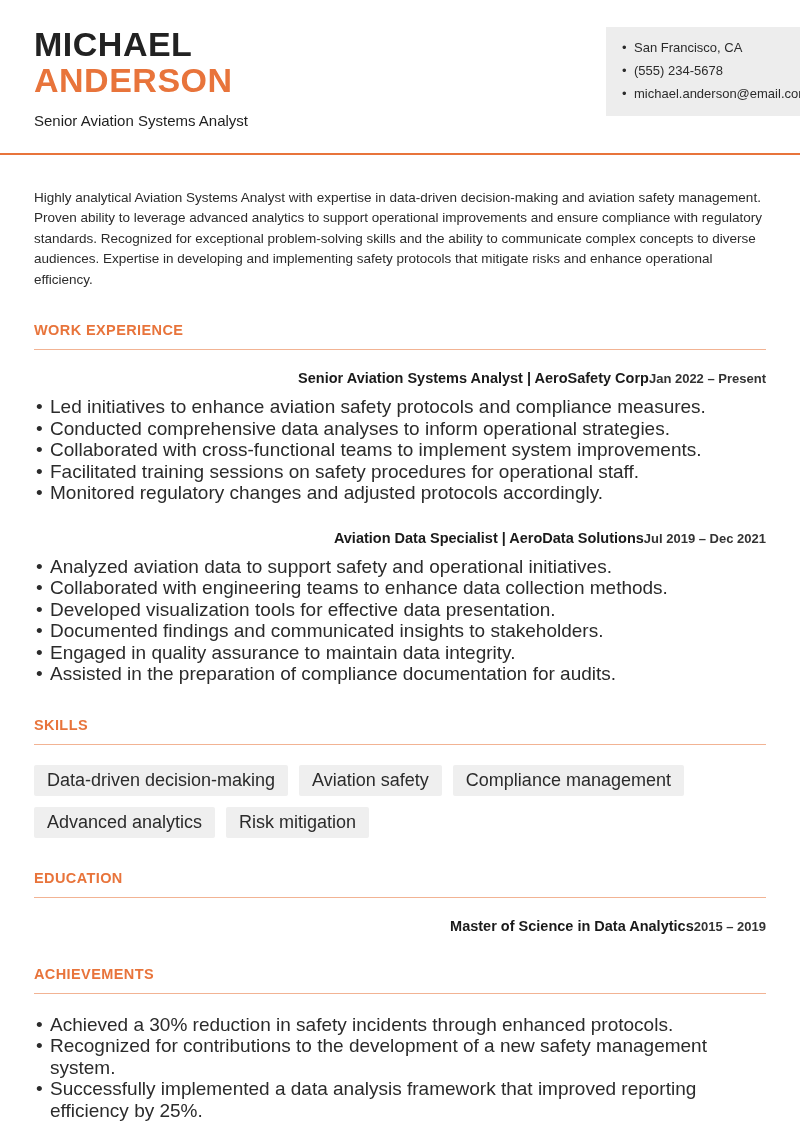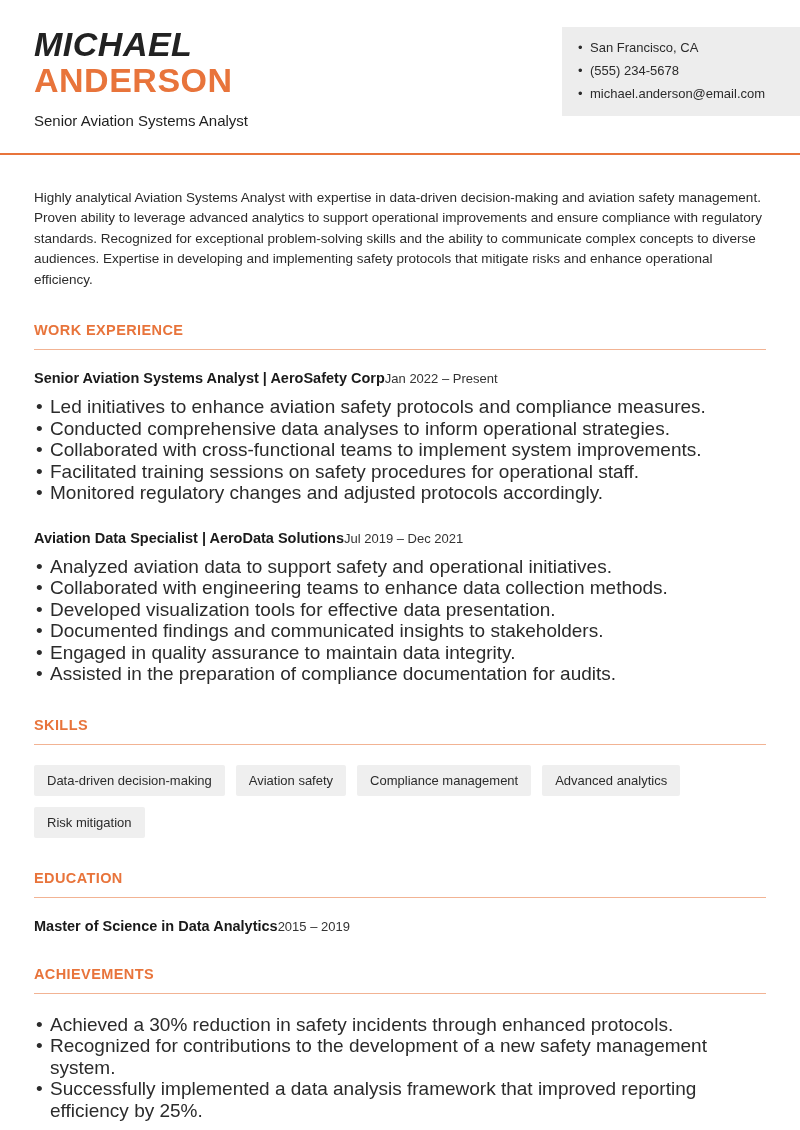--- a/index.html
+++ b/index.html
@@ -14,28 +14,28 @@
     width: 800px;
     min-height: 1130px;
     background: #ffffff;
     position: relative;
     padding-bottom: 40px;
   }
 
   
   .header { position: relative; padding: 26px 34px 0 34px; min-height: 104px; }
   .name { font-size: 34px; font-weight: 700; letter-spacing: 0.5px; line-height: 1.07; }
-  .name-first { color: #222222; display: block; font-style: italic; }
+  .name-first { color: #222222; display: block; }
   .name-last  { color: #E8743B; display: block; }
   .job-title-header { margin-top: 13px; font-size: 15px; color: #1f1f1f; font-weight: 400; }
 
   .contact-card {
     position: absolute;
     top: 27px; right: 0;
-    width: 238px;
+    width: 194px;
     background: #EDEDED;
     padding: 13px 14px 13px 16px;
     list-style: none;
   }
   .contact-card li {
     font-size: 13px;
     color: #2b2b2b;
     line-height: 15px;
     padding-left: 12px;
     position: relative;
@@ -62,40 +62,40 @@
     font-weight: 700;
     letter-spacing: 0.4px;
     padding-bottom: 11px;
     border-bottom: 1px solid rgba(232, 116, 59, 0.55);
   }
   .section-body { padding-top: 20px; }
 
   
   .job { margin-bottom: 26px; }
   .job:last-child { margin-bottom: 0; }
-  .row-header { display: flex; justify-content: flex-start; align-items: baseline; margin-bottom: 10px; }
+  .row-header { display: flex; justify-content: flex-end; align-items: baseline; margin-bottom: 10px; }
   .row-title { font-size: 14.5px; font-weight: 700; color: #1a1a1a; }
-  .row-dates { font-size: 13px; color: #333333; white-space: nowrap; }
+  .row-dates { font-size: 13px; color: #333333; white-space: nowrap; font-weight: bold; }
 
   ul.bullets { list-style: none; }
   ul.bullets li {
     position: relative;
     padding-left: 16px;
     font-size: 19px;
     line-height: 21.5px;
     color: #2b2b2b;
   }
   ul.bullets li::before { content: "•"; position: absolute; left: 2px; color: #2b2b2b; }
 
   
   .tags { display: flex; flex-wrap: wrap; gap: 11px; }
   .tag {
     background: #EFEFEF;
     padding: 8px 13px;
-    font-size: 13px;
+    font-size: 18px;
     color: #2b2b2b;
     border-radius: 2px;
     line-height: 15px;
   }
 
   
   .edu-school { font-size: 13px; color: #2b2b2b; margin-top: 2px; }
 </style>
 </head>
 <body>

